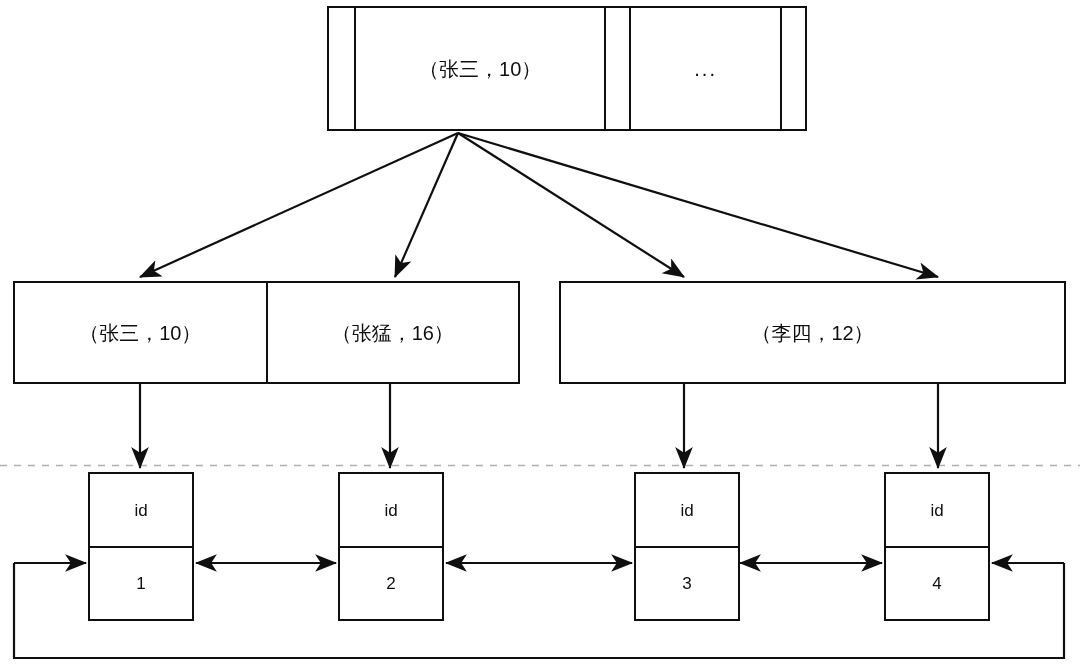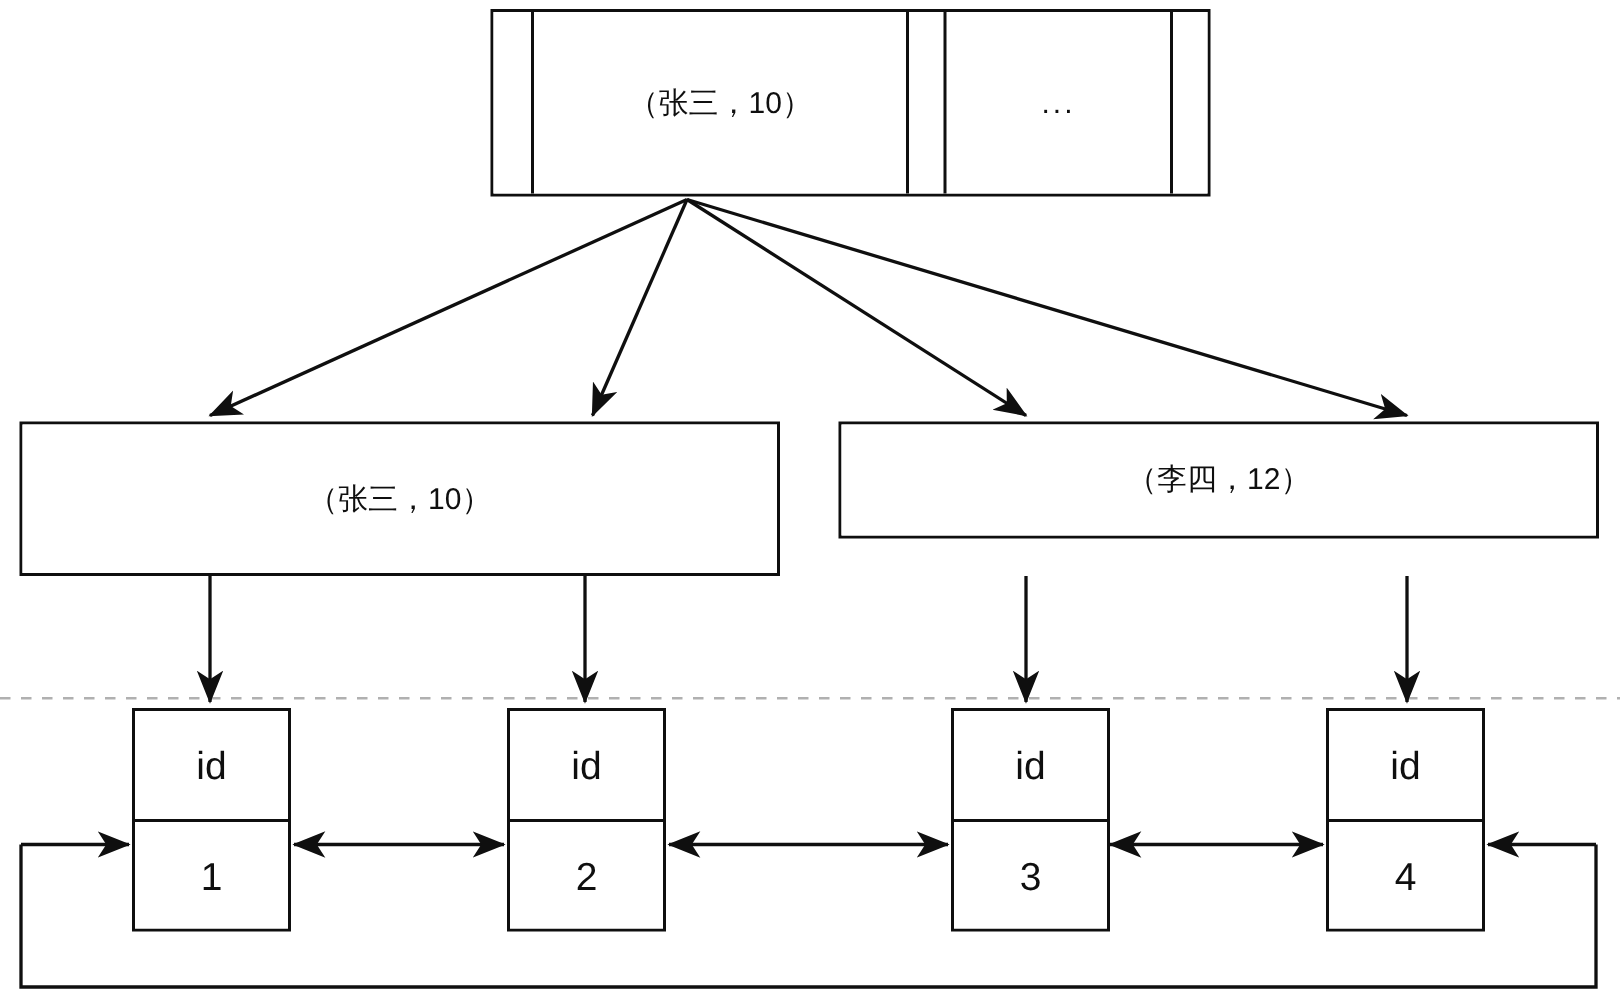--- a/index.html
+++ b/index.html
@@ -54,21 +54,21 @@
     border-left: none;
     border-top: 2px solid #0f0f0f;
   }
   .cell.narrow {
     flex: 0 0 auto;
   }
   .cell.wide {
     flex: 1 1 auto;
   }
   .leaf-cell {
-    font-size: 26px;
+    font-size: 17px;
   }
   .root-cell {
     font-size: 20px;
   }
   .lvl2-cell {
     font-size: 20px;
   }
   .dots {
     letter-spacing: 2px;
   }
@@ -120,23 +120,24 @@
   <div class="node" style="left:327px; top:6px; width:480px; height:125px;">
     <div class="cell narrow root-cell" style="width:25px;"></div>
     <div class="cell wide root-cell">（张三，10）</div>
     <div class="cell narrow root-cell" style="width:25px;"></div>
     <div class="cell wide root-cell dots">...</div>
     <div class="cell narrow root-cell" style="width:25px;"></div>
   </div>
 
   <div class="node" style="left:13px; top:281px; width:507px; height:103px;">
     <div class="cell wide lvl2-cell">（张三，10）</div>
+    <div class="cell wide lvl2-cell">（张猛，16）</div>
   </div>
 
-  <div class="node" style="left:559px; top:281px; width:507px; height:78px;">
+  <div class="node" style="left:559px; top:281px; width:507px; height:103px;">
     <div class="cell wide lvl2-cell">（李四，12）</div>
   </div>
 
   <div class="node vertical" style="left:88px; top:472px; width:106px; height:149px;">
     <div class="cell leaf-cell" style="height:72px;">id</div>
     <div class="cell leaf-cell" style="height:73px;">1</div>
   </div>
 
   <div class="node vertical" style="left:338px; top:472px; width:106px; height:149px;">
     <div class="cell leaf-cell" style="height:72px;">id</div>

